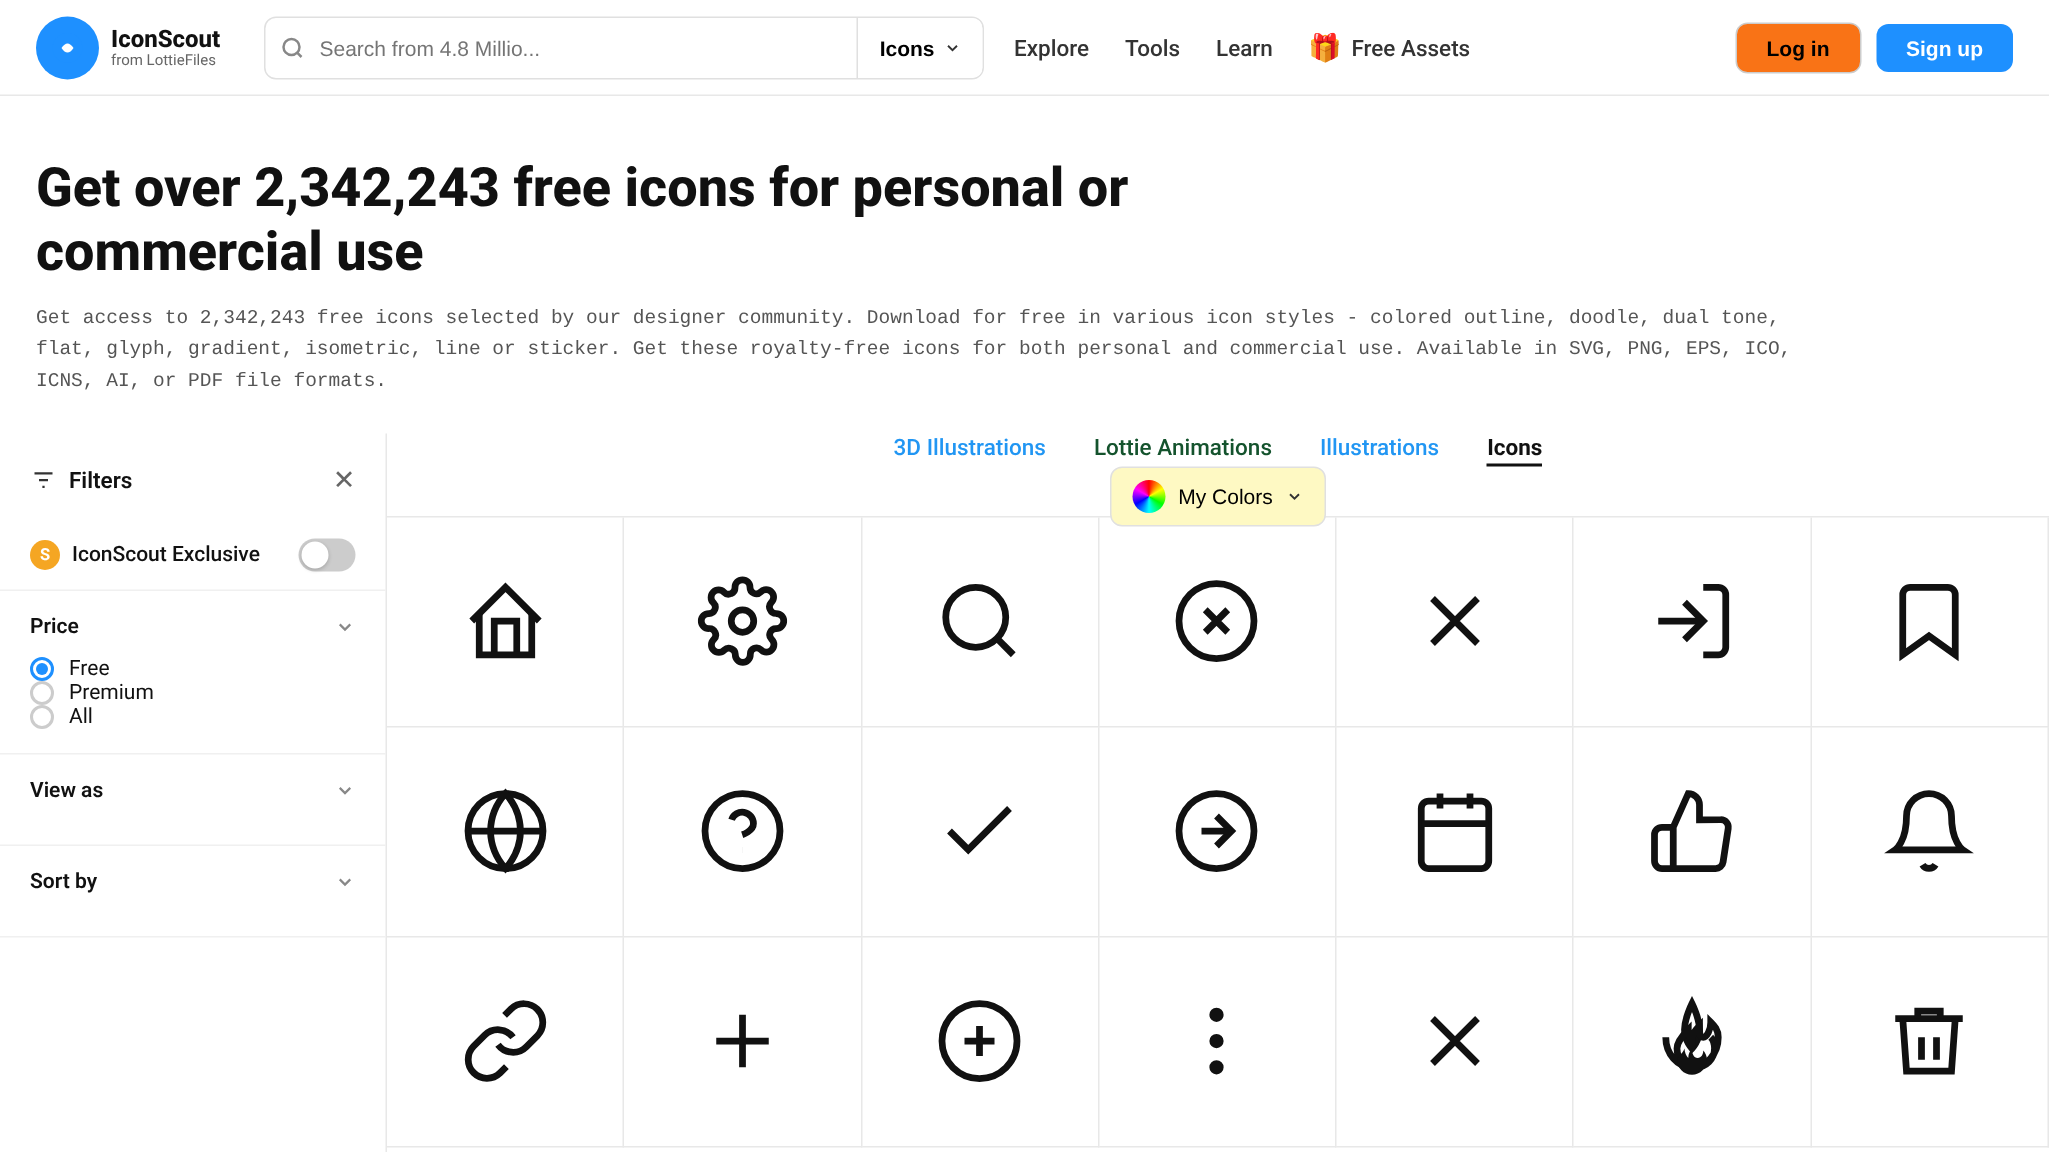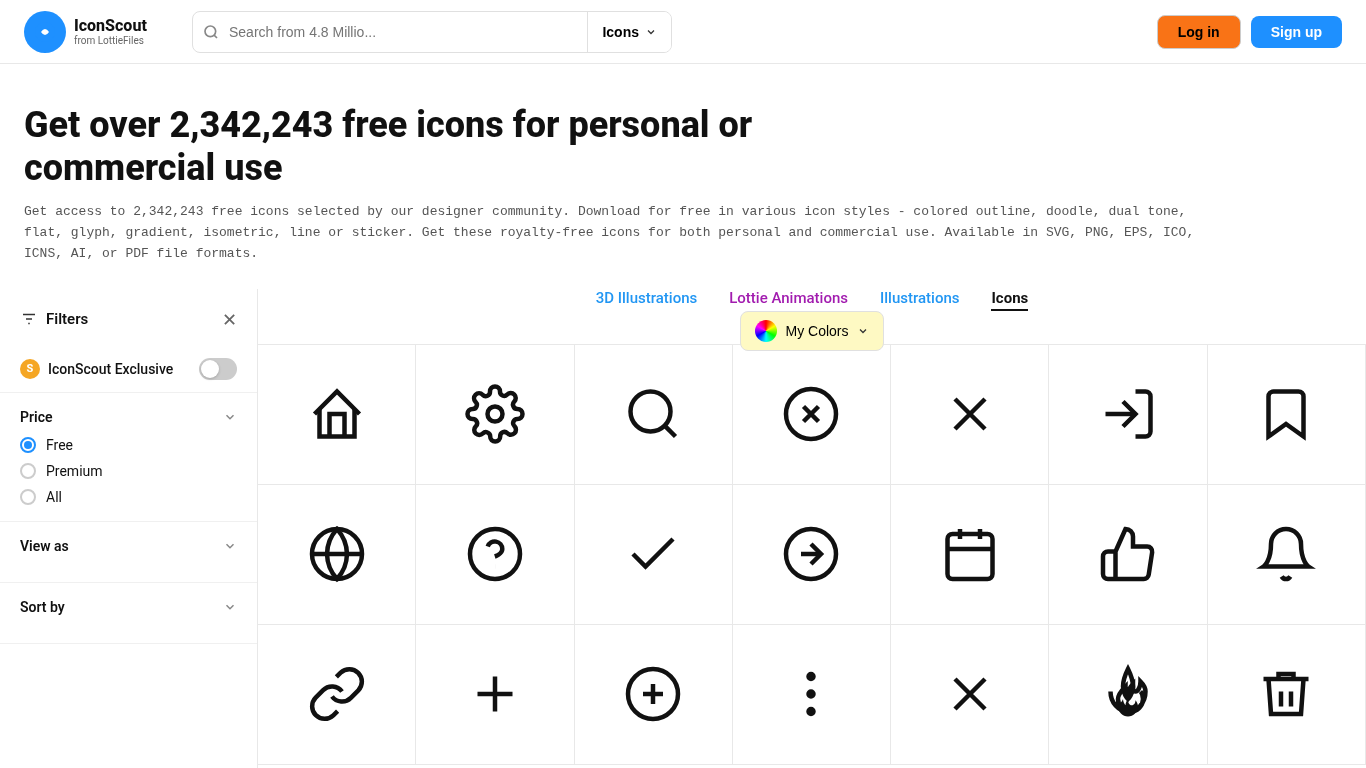--- a/index.html
+++ b/index.html
@@ -5,21 +5,21 @@
     * { margin: 0; padding: 0; box-sizing: border-box; }
     body { font-family: -apple-system, BlinkMacSystemFont, 'Segoe UI', Roboto, sans-serif; background: #fff; color: #111; }
 
     
     .header {
       display: flex;
       align-items: center;
       padding: 0 24px;
       height: 64px;
       border-bottom: 1px solid #e8e8e8;
-      gap: 28px;
+      gap: 12px;
       position: sticky; top: 0; background: #fff; z-index: 100;
     }
     .logo-area {
       display: flex; align-items: center; gap: 8px; text-decoration: none;
       min-width: 140px;
     }
     .logo-circle {
       width: 42px; height: 42px; background: #1E90FF; border-radius: 50%;
       display: flex; align-items: center; justify-content: center; color: #fff; font-weight: 900; font-size: 18px;
     }
@@ -124,21 +124,21 @@
     .sidebar-section {
       padding: 16px 20px;
       border-bottom: 1px solid #f0f0f0;
     }
     .sidebar-section-header {
       display: flex; align-items: center; justify-content: space-between;
       cursor: pointer; margin-bottom: 12px; gap: 48px;
     }
     .sidebar-section-title { font-weight: 600; font-size: 14px; }
 
-    .radio-group { display: flex; flex-direction: column; gap: 10px; }
+    .radio-group { display: flex; flex-direction: column; }
     .radio-item {
       display: flex; align-items: center; gap: 10px; cursor: pointer; font-size: 14px;
     }
     .radio-circle {
       width: 16px; height: 16px; border-radius: 50%; border: 2px solid #ccc;
       display: flex; align-items: center; justify-content: center;
     }
     .radio-circle.selected { border-color: #1E90FF; }
     .radio-circle.selected::after {
       content: ''; width: 8px; height: 8px; border-radius: 50%; background: #1E90FF;
@@ -155,21 +155,21 @@
       flex-direction: column;
     }
     .tabs { display: flex; align-items: center; gap: 32px; height: 100%; }
     .tab {
       font-size: 15px; font-weight: 500; color: #666; cursor: pointer;
       height: 100%; display: flex; align-items: center;
       border-bottom: 2px solid transparent; padding-bottom: 2px;
     }
     .tab.active { color: #111; font-weight: 700; border-bottom: 2px solid #111; }
     .tab-3d { color: #2196F3; }
-    .tab-lottie { color: #a21caf; }
+    .tab-lottie { color: #14532d; }
     .tab-illustrations { color: #2196F3; }
 
     .my-colors-btn {
       display: flex; align-items: center; gap: 8px;
       border: 1.5px solid #e0e0e0; border-radius: 8px; padding: 8px 14px;
       background: #fef9c3; cursor: pointer; font-size: 14px; font-weight: 500;
     }
     .color-circle {
       width: 22px; height: 22px; border-radius: 50%;
       background: conic-gradient(red, yellow, lime, cyan, blue, magenta, red);
@@ -218,20 +218,29 @@
     </div>
     <input class="search-input" type="text" placeholder="Search from 4.8 Millio..." style="">
     <button class="search-type-btn">
       <span>Icons</span>
       <svg width="12" height="12" viewBox="0 0 24 24" fill="none" stroke="#333" stroke-width="2.5">
         <path d="M6 9l6 6 6-6"></path>
       </svg>
     </button>
   </div>
 
+  <nav class="nav-links">
+    <a class="nav-link" href="#">Explore</a>
+    <a class="nav-link" href="#">Tools</a>
+    <a class="nav-link" href="#">Learn</a>
+    <a class="free-assets-btn" href="#">
+      <span class="gift-icon">🎁</span>
+      <span>Free Assets</span>
+    </a>
+  </nav>
 
   <div class="auth-area">
     <button class="login-btn">Log in</button>
     <button class="signup-btn">Sign up</button>
   </div>
 </header>
 
 <section class="hero">
   <h1>Get over 2,342,243 free icons for personal or commercial use</h1>
   <p>Get access to 2,342,243 free icons selected by our designer community. Download for free in various icon styles - colored outline, doodle, dual tone, flat, glyph, gradient, isometric, line or sticker. Get these royalty-free icons for both personal and commercial use. Available in SVG, PNG, EPS, ICO, ICNS, AI, or PDF file formats.</p>

